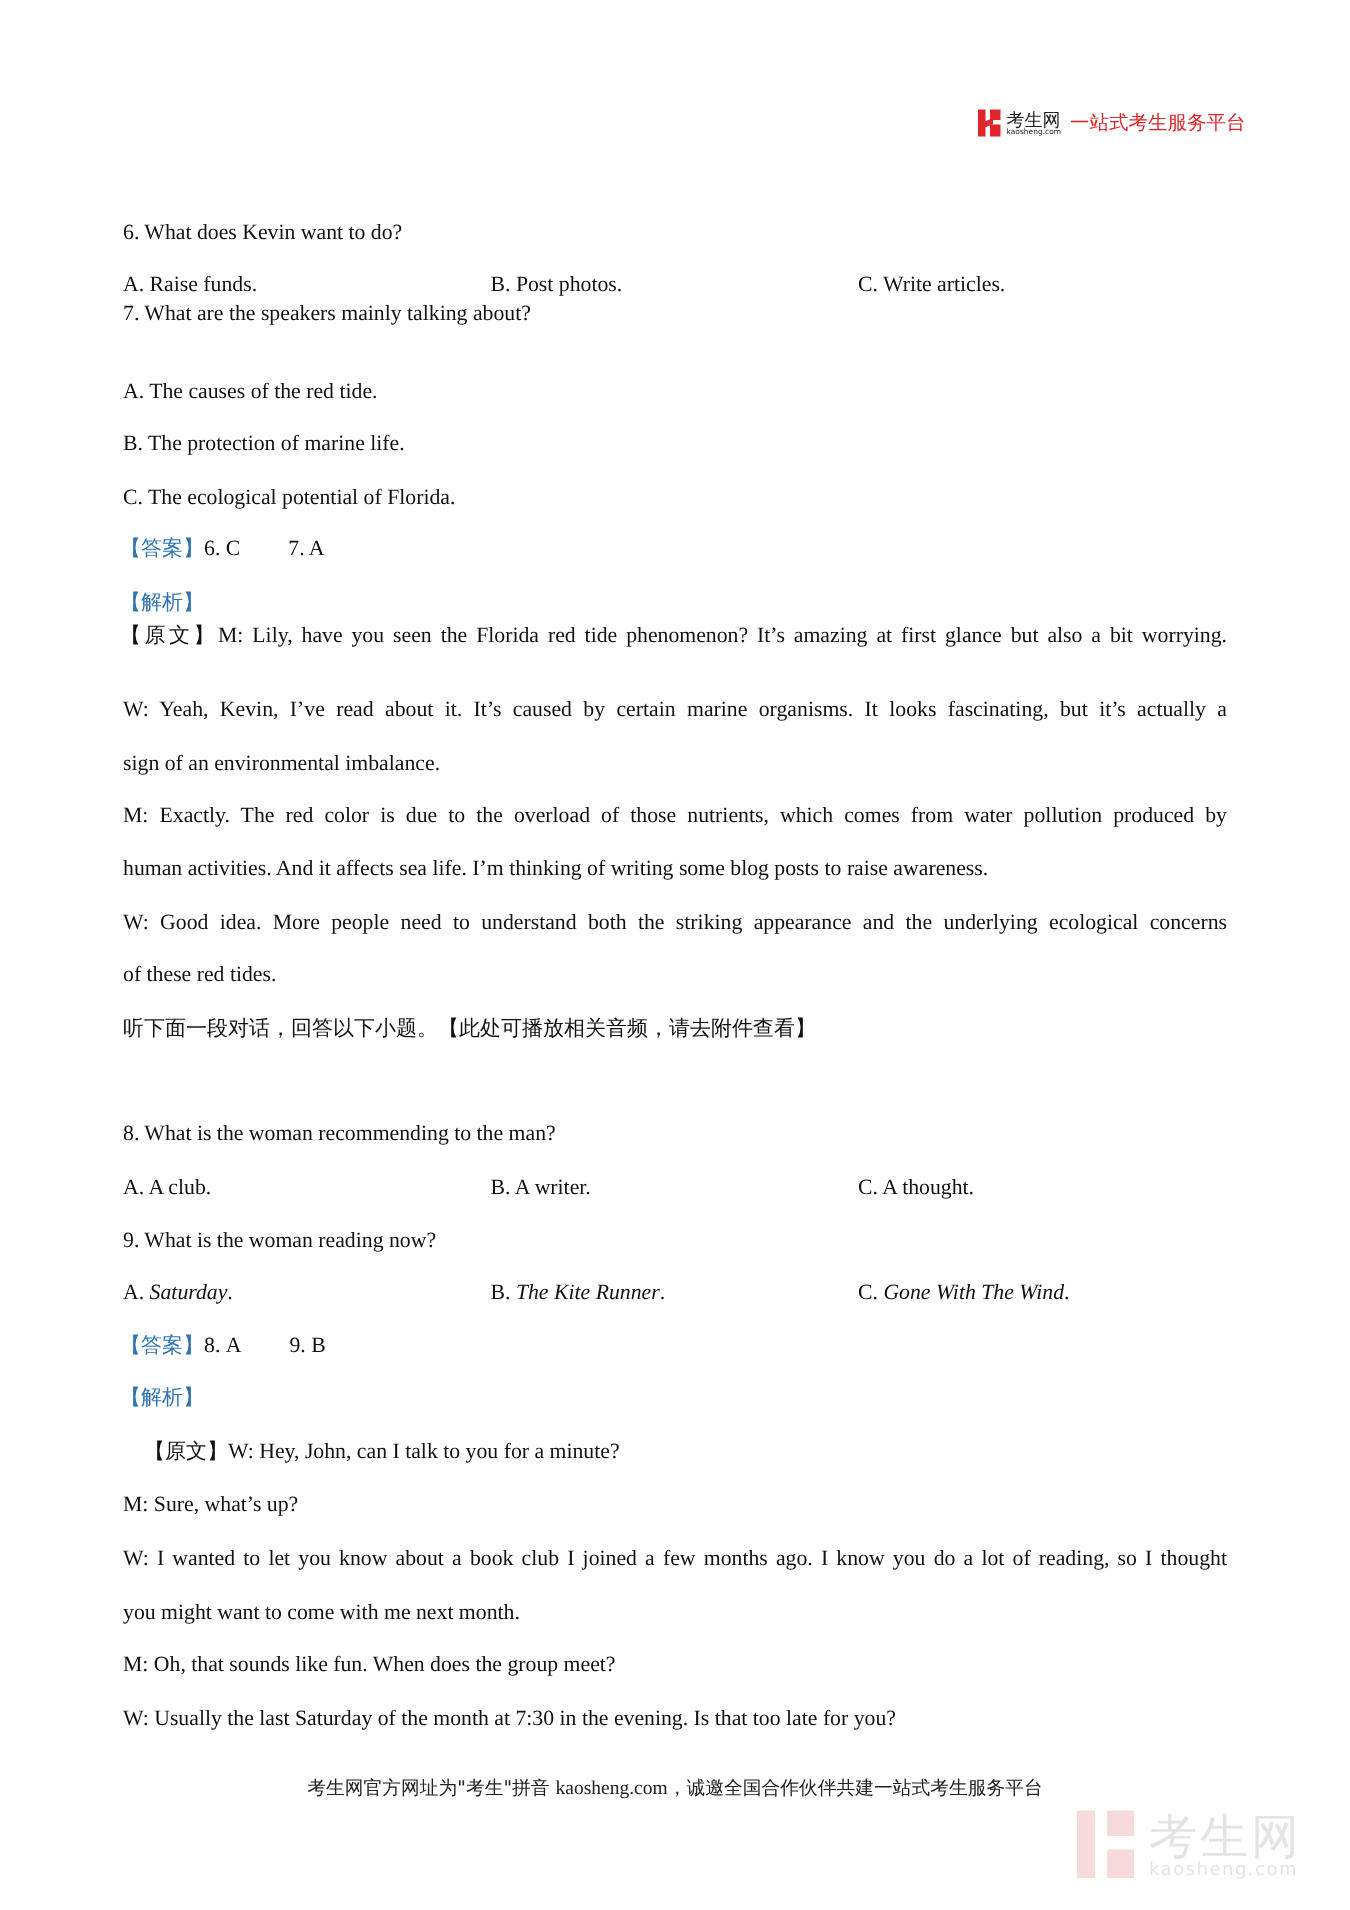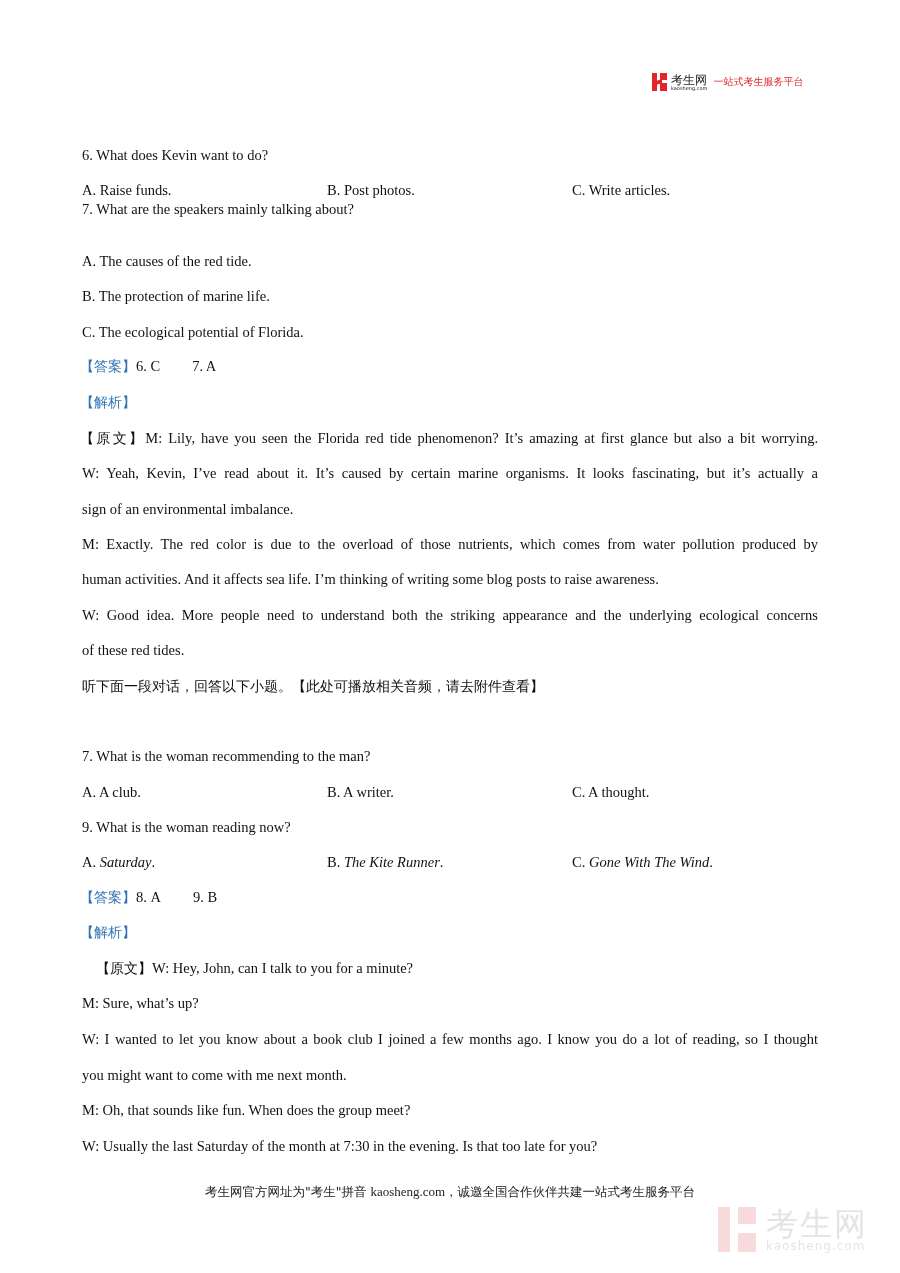--- a/index.html
+++ b/index.html
@@ -7,21 +7,21 @@
            font-family: "Liberation Serif", "DejaVu Serif", serif; color: #111; }
     .header-logo { position: absolute; left: 652px; top: 73px; display: flex; align-items: center; }
     .logo-mark { width: 16px; height: 18px; position: relative; margin-right: 3px; }
     .logo-mark .b1 { position: absolute; left: 0; top: 0; width: 5px; height: 18px; background: #e0262a; }
     .logo-mark .b2 { position: absolute; left: 8px; top: 0; width: 7px; height: 7px; background: #e0262a; }
     .logo-mark .b3 { position: absolute; left: 8px; top: 10px; width: 7px; height: 8px; background: #e0262a; }
     .logo-mark .b4 { position: absolute; left: 4px; top: 7px; width: 6px; height: 4px; background: #e0262a; transform: skewY(-20deg); }
     .logo-text { display: flex; flex-direction: column; line-height: 1; margin-right: 6px; }
     .logo-cn { font-family: "DejaVu Sans", sans-serif; font-size: 12px; color: #222; letter-spacing: 0px; }
     .logo-en { font-family: "DejaVu Sans", sans-serif; font-size: 5px; color: #222; }
-    .logo-slogan { font-family: Liberation Mono, monospace; font-size: 10px; color: #e0262a; }
+    .logo-slogan { font-family: Liberation Mono, monospace; font-size: 13px; color: #e0262a; }
 
     .line { position: absolute; left: 82px; font-size: 14.5px; white-space: nowrap; line-height: 1; }
     .just { position: absolute; left: 82px; width: 736px; font-size: 14.5px; text-align: justify; text-align-last: justify; line-height: 1; white-space: nowrap; }
     .blue { color: #2e74b5; font-family: Liberation Mono, monospace; font-size: 14px; }
     .cn { font-family: "DejaVu Sans", sans-serif; font-size: 14px; }
     .opt { position: absolute; font-size: 14.5px; white-space: nowrap; line-height: 1; text-align: right; }
     i { font-style: italic; }
     .footer-text { position: absolute; left: 0; width: 900px; top: 1184px; text-align: center; font-size: 12.5px; font-family: "DejaVu Sans", sans-serif; color: #222; }
     .footer-text .en { font-family: "Liberation Serif", serif; font-size: 13px; }
     .wm { position: absolute; left: 718px; top: 1207px; display: flex; align-items: center; opacity: 0.9; }
@@ -60,33 +60,33 @@
 <div class="line" style="top:289px">B. The protection of marine life.</div>
 <div class="line" style="top:325px">C. The ecological potential of Florida.</div>
 
 <div class="line" style="top:359px; left:80px">
   <span class="blue">【答案】</span><span>6. C</span><span style="display:inline-block;width:32px"></span><span>7. A</span>
 </div>
 <div class="line" style="top:395px; left:80px">
   <span class="blue">【解析】</span>
 </div>
 
-<div class="just" style="top:431px; left:80px; width:738px">
+<div class="just" style="top:417px; left:80px; width:738px">
   <span class="cn">【原文】</span><span>M: Lily, have you seen the Florida red tide phenomenon? It’s amazing at first glance but also a bit worrying.</span>
 </div>
 <div class="just" style="top:466px">W: Yeah, Kevin, I’ve read about it. It’s caused by certain marine organisms. It looks fascinating, but it’s actually a</div>
 <div class="line" style="top:502px">sign of an environmental imbalance.</div>
 <div class="just" style="top:537px">M: Exactly. The red color is due to the overload of those nutrients, which comes from water pollution produced by</div>
 <div class="line" style="top:572px">human activities. And it affects sea life. I’m thinking of writing some blog posts to raise awareness.</div>
 <div class="just" style="top:608px">W: Good idea. More people need to understand both the striking appearance and the underlying ecological concerns</div>
 <div class="line" style="top:643px">of these red tides.</div>
 
 <div class="line cn" style="top:679px">听下面一段对话，回答以下小题。【此处可播放相关音频，请去附件查看】</div>
 
-<div class="line" style="top:749px">7. What is the woman recommending to the man?</div>
+<div class="line" style="top:749px">8. What is the woman recommending to the man?</div>
 <div class="opt" style="left:82px; top:785px">A. A club.</div>
 <div class="opt" style="left:327px; top:785px">B. A writer.</div>
 <div class="opt" style="left:572px; top:785px">C. A thought.</div>
 
 <div class="line" style="top:820px">9. What is the woman reading now?</div>
 <div class="opt" style="left:82px; top:855px">
   <span>A. </span><i>Saturday</i><span>.</span>
 </div>
 <div class="opt" style="left:327px; top:855px">
   <span>B. </span><i>The Kite Runner</i><span>.</span>

